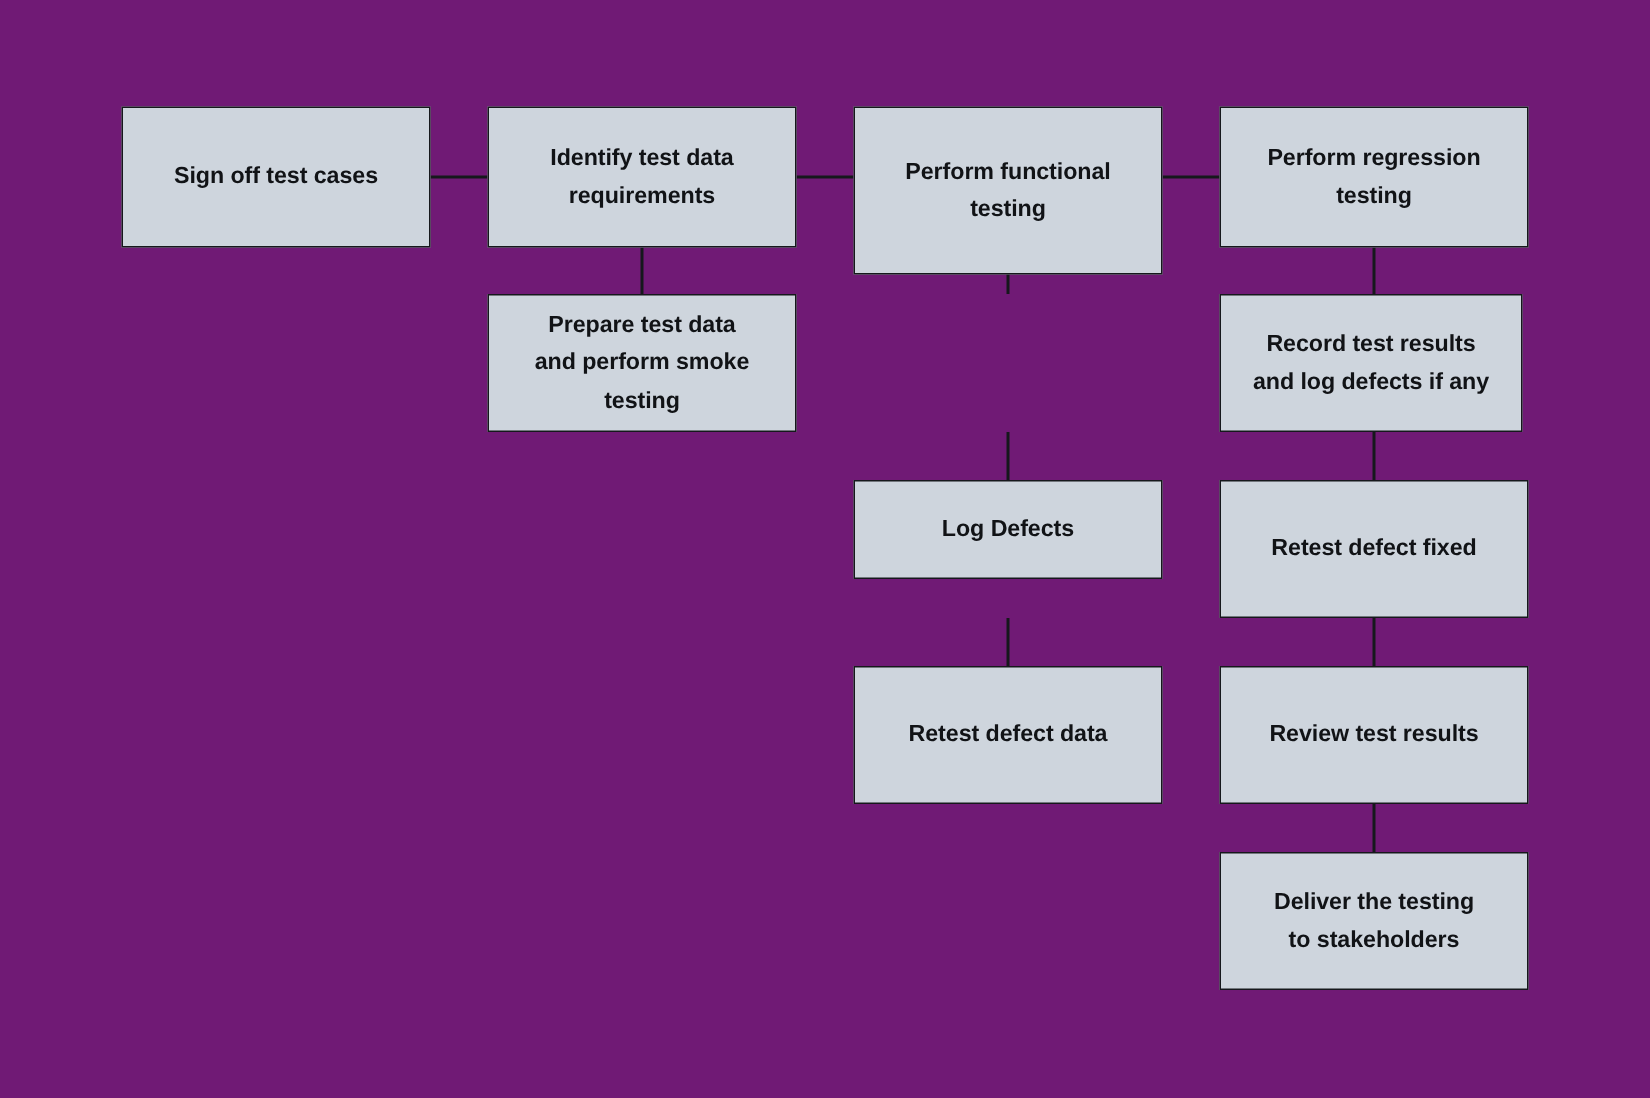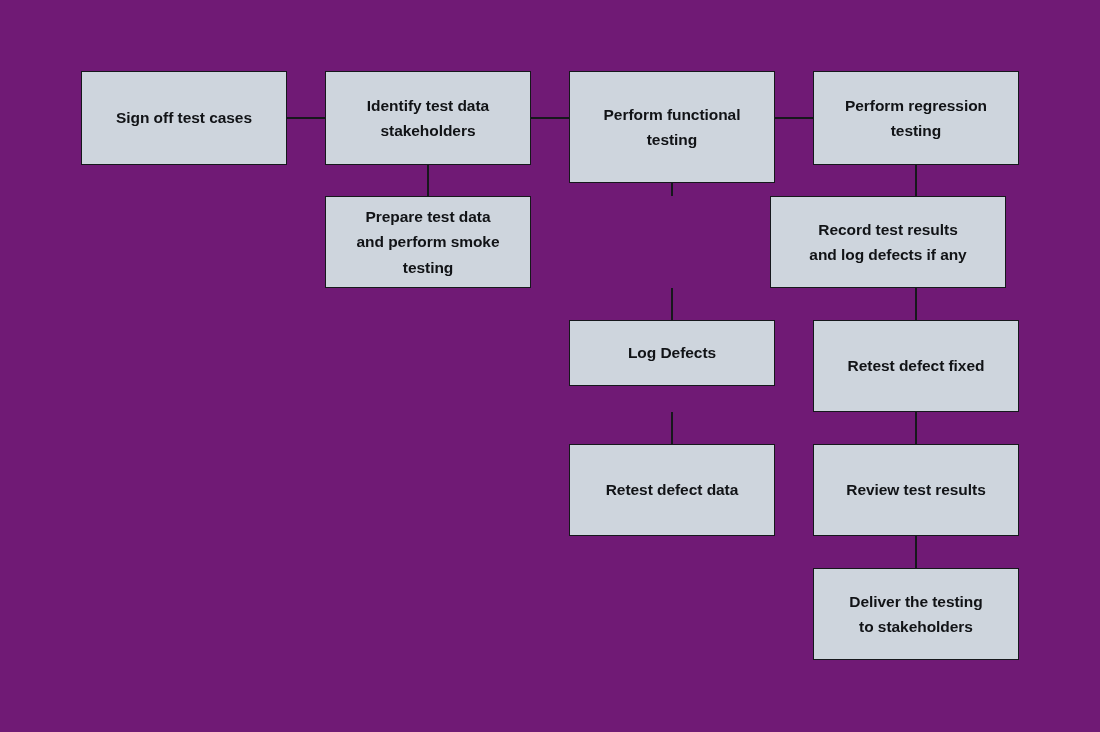--- a/index.html
+++ b/index.html
@@ -64,42 +64,42 @@
     <div class="connector v" style="left: 671px; top: 412px; height: 32px;"></div>
     <div class="connector v" style="left: 915px; top: 165px; height: 31px;"></div>
     <div class="connector v" style="left: 915px; top: 288px; height: 32px;"></div>
     <div class="connector v" style="left: 915px; top: 412px; height: 32px;"></div>
     <div class="connector v" style="left: 915px; top: 536px; height: 32px;"></div>
     <div class="node" style="left: 81px; top: 71px; width: 206px; height: 94px;">
       <div class="node-label">Sign off test cases</div>
     </div>
     <div class="node" style="left: 325px; top: 71px; width: 206px; height: 94px;">
       <div class="node-label">Identify test data
-stakeholders</div>
+requirements</div>
     </div>
     <div class="node" style="left: 325px; top: 196px; width: 206px; height: 92px;">
       <div class="node-label">Prepare test data
 and perform smoke
 testing</div>
     </div>
     <div class="node" style="left: 569px; top: 71px; width: 206px; height: 112px;">
       <div class="node-label">Perform functional
 testing</div>
     </div>
     <div class="node" style="left: 569px; top: 320px; width: 206px; height: 66px;">
       <div class="node-label">Log Defects</div>
     </div>
     <div class="node" style="left: 569px; top: 444px; width: 206px; height: 92px;">
       <div class="node-label">Retest defect data</div>
     </div>
     <div class="node" style="left: 813px; top: 71px; width: 206px; height: 94px;">
       <div class="node-label">Perform regression
 testing</div>
     </div>
-    <div class="node" style="left: 770px; top: 196px; width: 236px; height: 92px; justify-content: center;">
+    <div class="node" style="left: 813px; top: 196px; width: 202px; height: 92px; justify-content: center;">
       <div class="node-label">Record test results
 and log defects if any</div>
     </div>
     <div class="node" style="left: 813px; top: 320px; width: 206px; height: 92px;">
       <div class="node-label">Retest defect fixed</div>
     </div>
     <div class="node" style="left: 813px; top: 444px; width: 206px; height: 92px;">
       <div class="node-label">Review test results</div>
     </div>
     <div class="node" style="left: 813px; top: 568px; width: 206px; height: 92px;">

